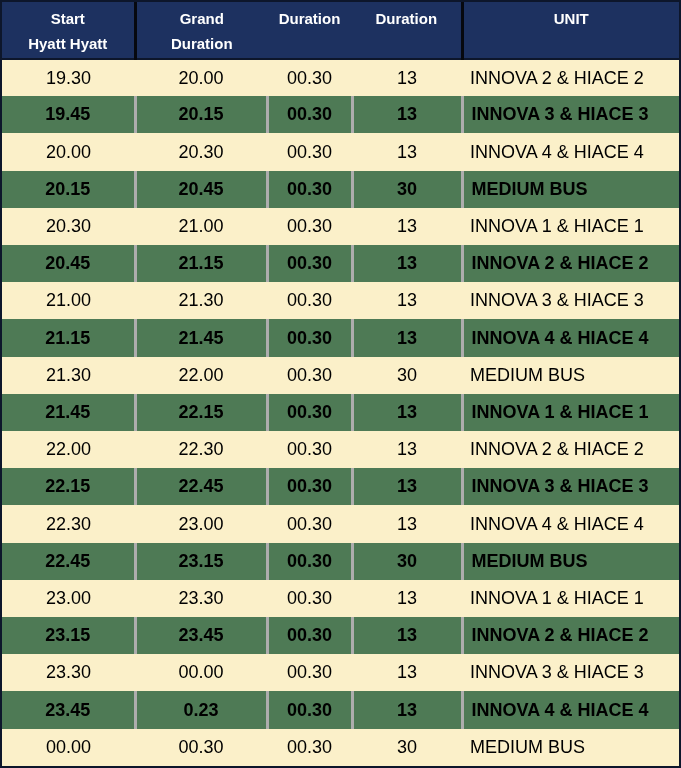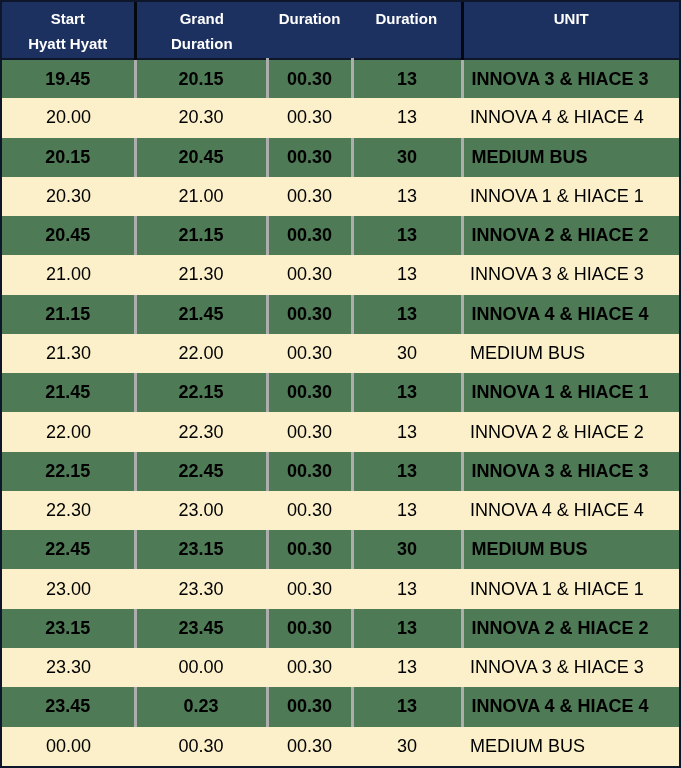--- a/index.html
+++ b/index.html
@@ -76,20 +76,27 @@
         </th>
         <th class="div-after">
           <div>Duration</div>
         </th>
         <th>
           <div>UNIT</div>
         </th>
       </tr>
     </thead>
     <tbody>
+        <tr class="cream">
+          <td class="cell-start">19.30</td>
+          <td class="cell-finish">20.00</td>
+          <td class="cell-duration">00.30</td>
+          <td class="cell-capacity">13</td>
+          <td class="cell-unit">INNOVA 2 &amp; HIACE 2</td>
+        </tr>
         <tr class="green">
           <td class="cell-start">19.45</td>
           <td class="cell-finish">20.15</td>
           <td class="cell-duration">00.30</td>
           <td class="cell-capacity">13</td>
           <td class="cell-unit">INNOVA 3 &amp; HIACE 3</td>
         </tr>
         <tr class="cream">
           <td class="cell-start">20.00</td>
           <td class="cell-finish">20.30</td>

